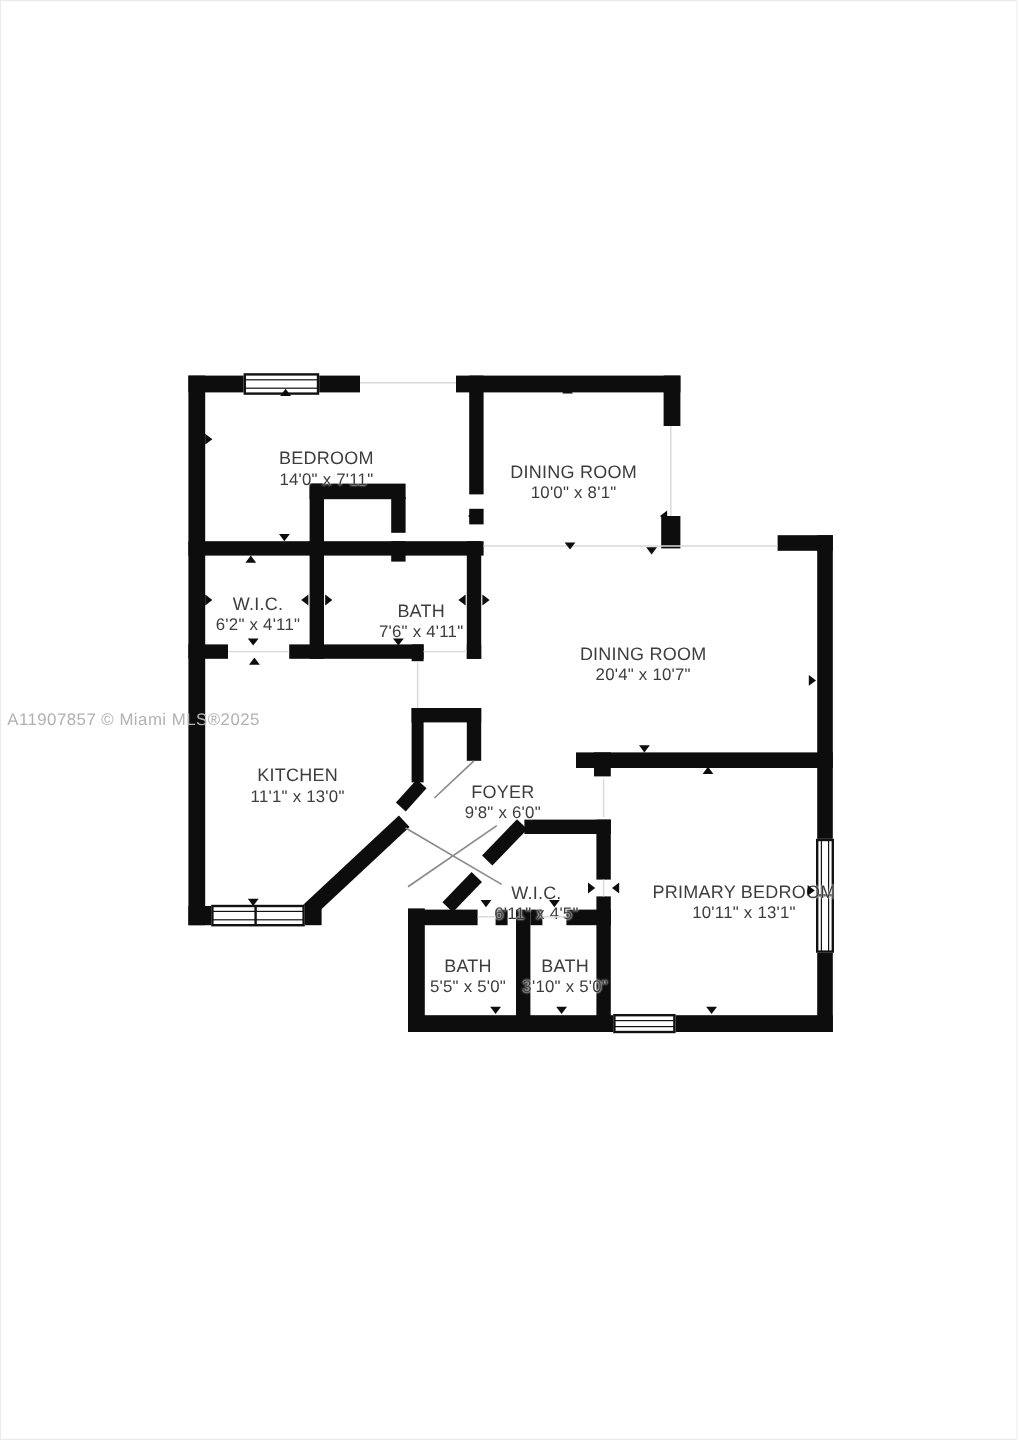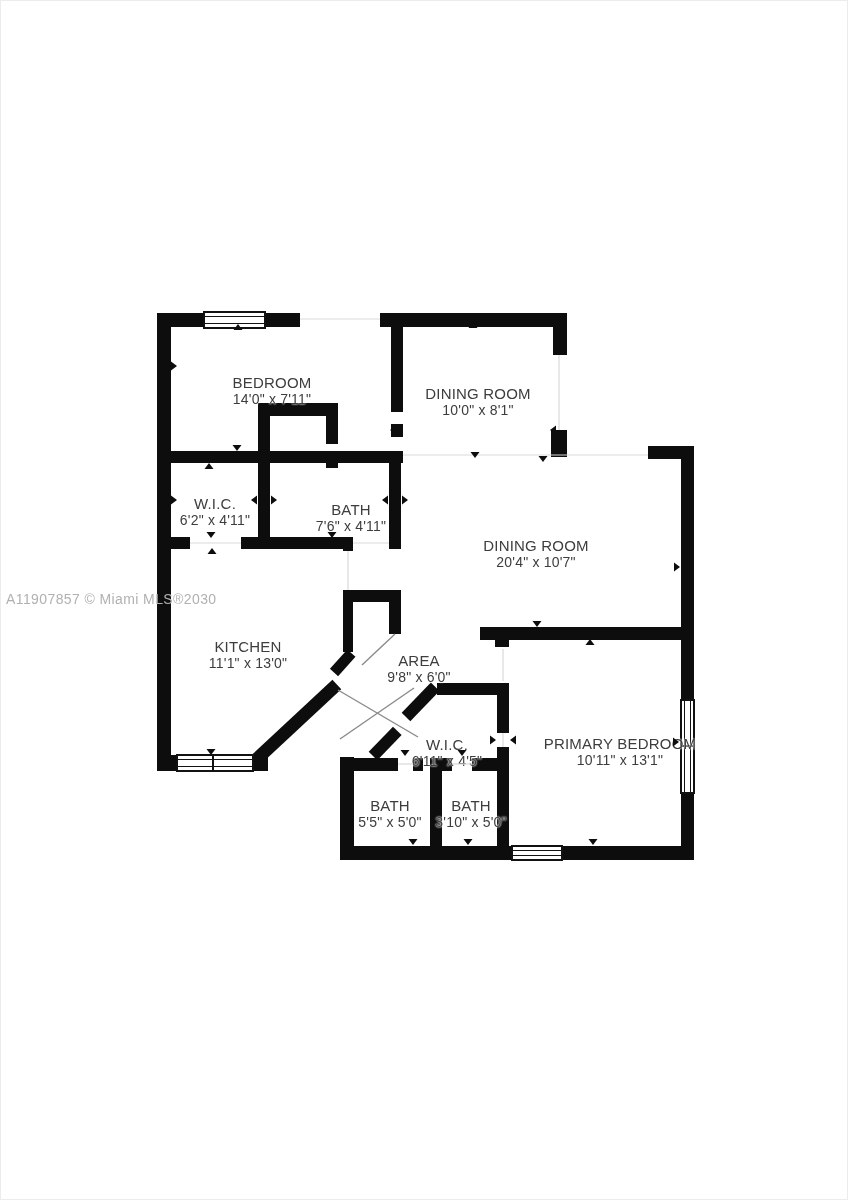--- a/index.html
+++ b/index.html
@@ -157,35 +157,35 @@
   </div>
   <div class="room" style="left:536px;top:554px">
     <div class="rname">DINING ROOM</div>
     <div class="rdims">20'4" x 10'7"</div>
   </div>
   <div class="room" style="left:248px;top:655px">
     <div class="rname">KITCHEN</div>
     <div class="rdims">11'1" x 13'0"</div>
   </div>
   <div class="room" style="left:419px;top:669px">
-    <div class="rname">AREA</div>
+    <div class="rname">FOYER</div>
     <div class="rdims">9'8" x 6'0"</div>
   </div>
   <div class="room" style="left:447px;top:753px">
     <div class="rname">W.I.C.</div>
     <div class="rdims">6'11" x 4'5"</div>
   </div>
   <div class="room" style="left:620px;top:752px">
     <div class="rname">PRIMARY BEDROOM</div>
     <div class="rdims">10'11" x 13'1"</div>
   </div>
   <div class="room" style="left:390px;top:814px">
     <div class="rname">BATH</div>
     <div class="rdims">5'5" x 5'0"</div>
   </div>
   <div class="room" style="left:471px;top:814px">
     <div class="rname">BATH</div>
     <div class="rdims">3'10" x 5'0"</div>
   </div>
 
-  <div class="watermark">A11907857 © Miami MLS®2030</div>
+  <div class="watermark">A11907857 © Miami MLS®2025</div>
 
 </div>
 
 </body></html>

